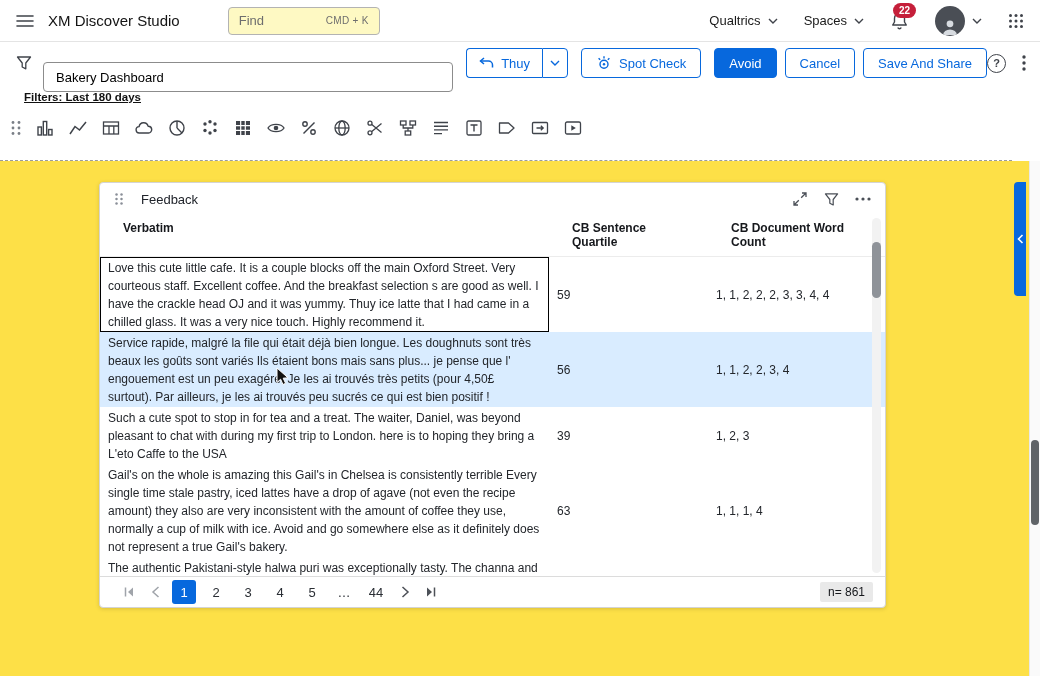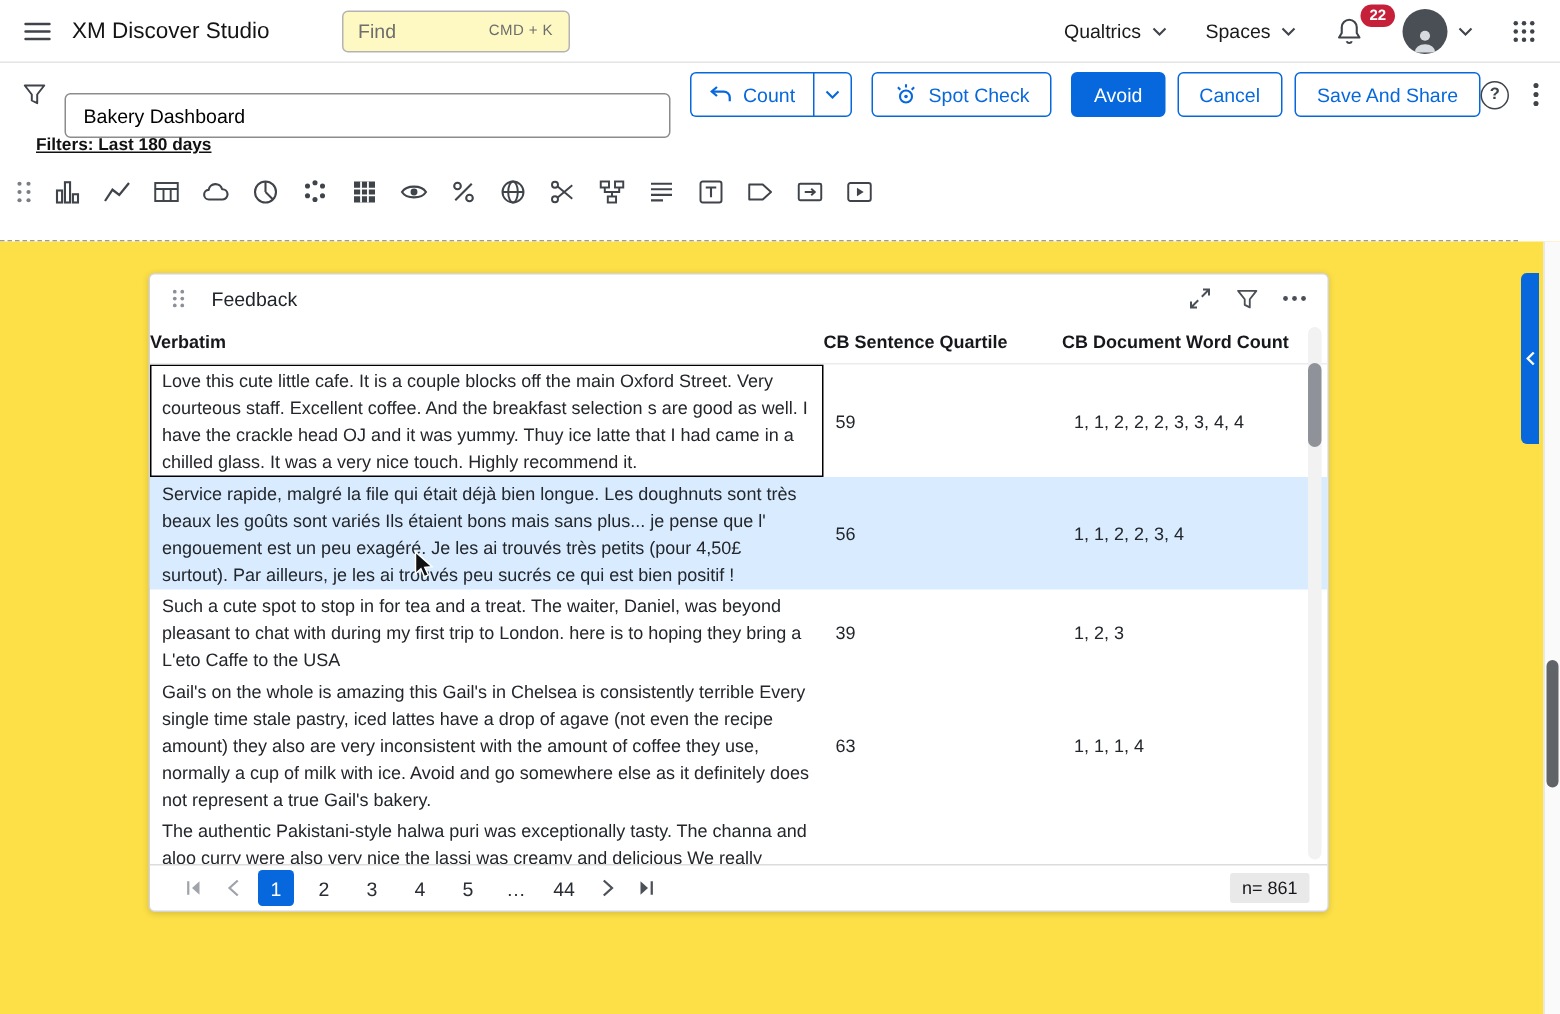--- a/index.html
+++ b/index.html
@@ -11,21 +11,21 @@
   .topbar { height:42px; border-bottom:1px solid #e4e4e4; display:flex; align-items:center; padding:0 16px 0 10px; }
   .icon-btn { display:flex; align-items:center; justify-content:center; cursor:pointer; color:#3f434a; background:none; border:none; }
   .hamburger { width:30px; height:30px; }
   .app-title { font-size:15px; font-weight:500; color:#141414; margin-left:8px; white-space:nowrap; }
   .search-box { margin-left:48px; width:152px; height:28px; border:1px solid #b3b3b3; border-radius:4px; display:flex; align-items:center; justify-content:space-between; padding:0 10px; cursor:text; background:#fef9c3; }
   .search-ph { color:#6e6e6e; font-size:13px; }
   .search-sc { color:#6e6e6e; font-size:10px; letter-spacing:.3px; }
   .topbar-right { margin-left:auto; display:flex; align-items:center; gap:26px; }
   .menu-item { display:flex; align-items:center; gap:7px; font-size:13px; color:#1a1a1a; cursor:pointer; }
   .bell-wrap { position:relative; cursor:pointer; color:#3f434a; }
-  .badge { position:absolute; top:-8px; left:17px; background:#c51f3a; color:#fff; font-size:10px; font-weight:bold; border-radius:9px; padding:2px 6px; line-height:1.1; }
+  .badge { position:absolute; top:-8px; left:3px; background:#c51f3a; color:#fff; font-size:10px; font-weight:bold; border-radius:9px; padding:2px 6px; line-height:1.1; }
   .avatar-wrap { display:flex; align-items:center; gap:7px; cursor:pointer; }
   .avatar { width:30px; height:30px; border-radius:50%; background:#4a4e55; display:flex; align-items:flex-end; justify-content:center; overflow:hidden; }
 
   
   .editbar { height:42px; display:flex; align-items:center; padding:0 14px 0 12px; }
   .funnel-btn { width:24px; margin-right:8px; }
   .name-input { width:426px; height:30px; border:1px solid #8c8c8c; border-radius:4px; font-size:13px; color:#000; padding:0 12px; font-family:"Liberation Sans", sans-serif; outline:none;margin-top:28px; }
   .btn { height:30px; border-radius:4px; font-size:13px; font-weight:500; display:inline-flex; align-items:center; gap:7px; cursor:pointer; background:#fff; border:1px solid #0768dd; color:#0768dd; padding:0 14px; white-space:nowrap; font-family:"Liberation Sans", sans-serif; }
   .btn-primary { background:#0768dd; color:#fff; }
   .split { display:flex; margin-left:13px; }
@@ -49,21 +49,21 @@
   
   .widget { position:absolute; left:99px; top:21px; width:787px; height:426px; background:#fff; border:1px solid #d4d4d4; border-radius:4px; box-shadow:0 1px 4px rgba(0,0,0,.15); display:flex; flex-direction:column; overflow:hidden; }
   .whead { height:32px; flex:none; display:flex; align-items:center; padding:0 14px; }
   .wdrag { cursor:grab; color:#8a8f98; }
   .wtitle { font-size:13px; color:#20242b; margin-left:17px; }
   .whead-icons { margin-left:auto; display:flex; align-items:center; gap:16px; color:#4a4f57; }
   .whead-icons .icon-btn { color:#4a4f57; }
 
   .tablewrap { flex:1; position:relative; overflow:hidden; display:flex; flex-direction:column; }
   .thead { flex:none; display:grid; grid-template-columns:449px 159px 1fr; font-size:12px; font-weight:bold; color:#16181c; padding:6px 0 7px; border-bottom:1px solid #ececec; }
-  .thead .th { padding:0 0; }
+  .thead .th { padding:0 23px; }
   .rows { flex:1; overflow:hidden; }
   .row { display:grid; grid-template-columns:449px 159px 1fr; font-size:12px; color:#23262b; cursor:pointer; }
   .cell-v { padding:2px 8px 1px; line-height:18px; }
   .cell-n { align-self:center; padding:0 8px; }
   .row.selected .cell-v { outline:1px solid #000; outline-offset:-1px; }
   .row.hovered { background:#d9ecff; }
 
   .wscroll { position:absolute; top:3px; right:4px; bottom:3px; width:9px; background:#f2f2f2; border-radius:5px; cursor:pointer; }
   .wthumb { position:absolute; top:24px; left:0; width:9px; height:56px; background:#8f9399; border-radius:5px; cursor:grab; }
 
@@ -165,21 +165,21 @@
   <input class="name-input" type="text" value="Bakery Dashboard" style="">
 
   <div class="split">
     <button class="btn btn-main">
       <span>
           <svg width="15" height="12" viewBox="0 0 15 12">
             <path d="M5 1 L1.5 4 L5 7" fill="none" stroke="currentColor" stroke-width="1.5"></path>
             <path d="M1.5 4 H9.5 A4 4 0 0 1 13.5 8 V10.5" fill="none" stroke="currentColor" stroke-width="1.5"></path>
           </svg>
         </span>
-      <span>Count</span>
+      <span>Thuy</span>
     </button>
     <button class="btn btn-caret">
       <span>
           <svg width="10" height="6" viewBox="0 0 10 6">
             <path d="M1 1 L5 5 L9 1" fill="none" stroke="currentColor" stroke-width="1.4"></path>
           </svg>
         </span>
     </button>
   </div>
 

